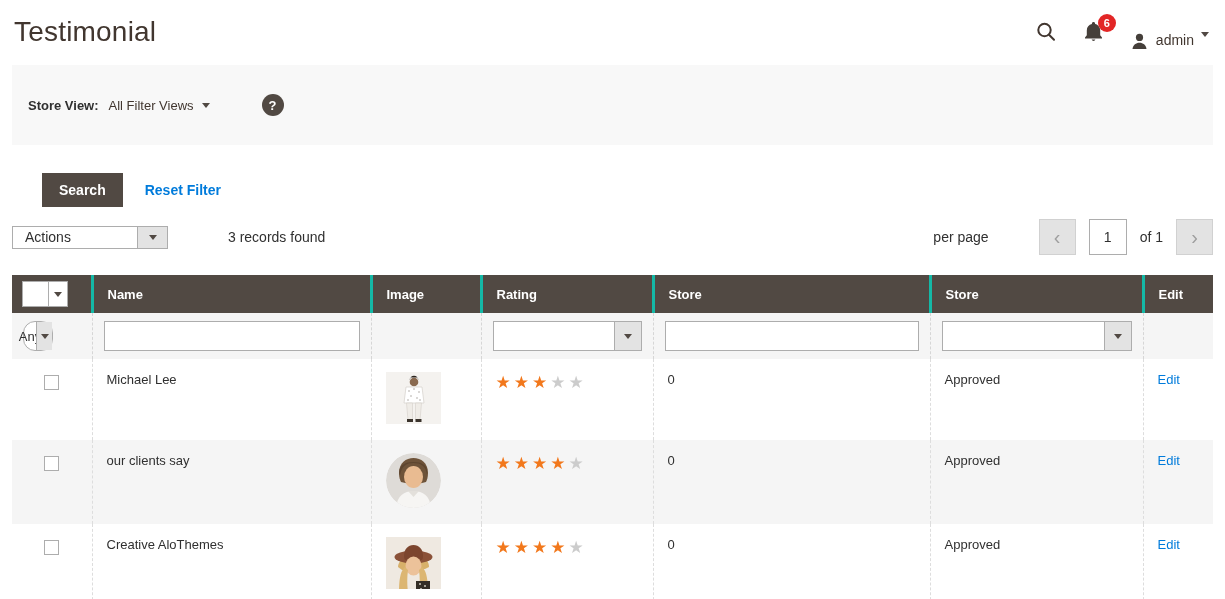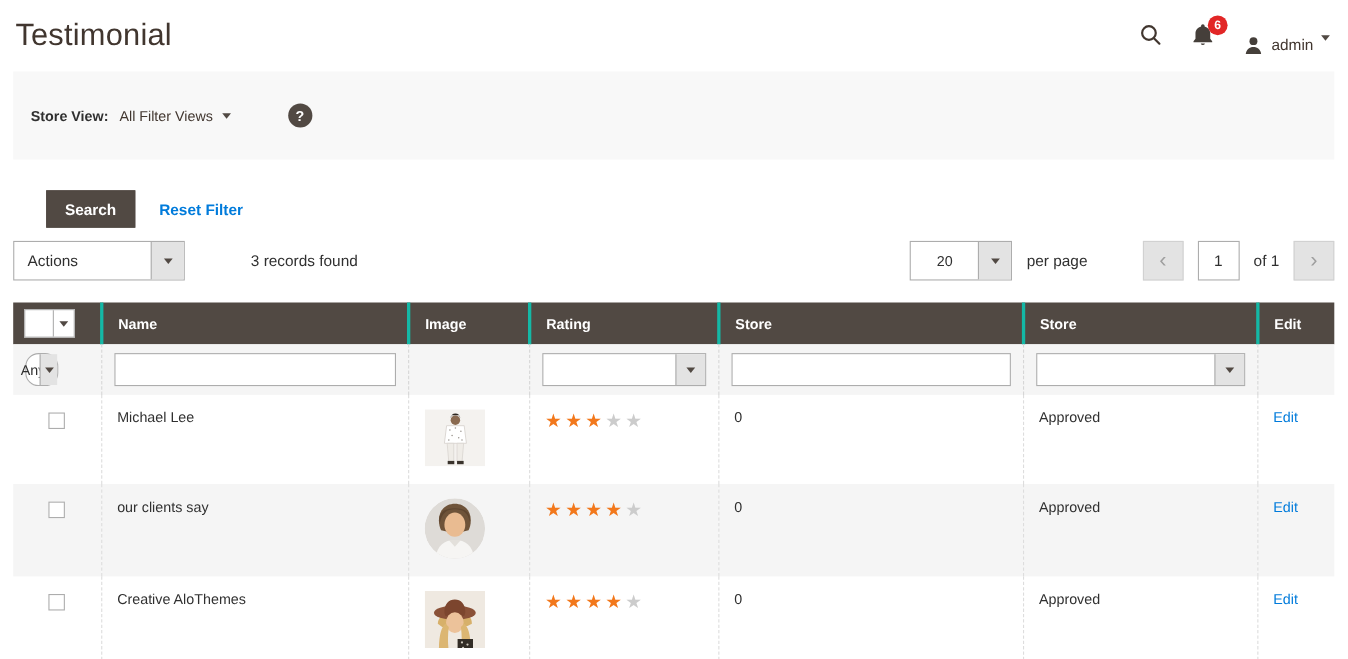--- a/index.html
+++ b/index.html
@@ -66,21 +66,21 @@
   .select-box .sel-value{display:flex; align-items:center; justify-content:center; padding:0 10px; min-width:55px; font-size:13px;}
   .select-box .sel-caret{
     width:30px; background:#e3e3e3; border-left:1px solid var(--border-gray);
     display:flex; align-items:center; justify-content:center;
   }
   .gray-btn{
     background:#e3e3e3; border:1px solid var(--border-gray); color:#41362f; cursor:pointer;
     font-family:inherit; font-size:14px; font-weight:600; padding:7px 16px; height:33px;
   }
   .controls-row2{display:flex; align-items:center; margin:12px 12px 20px 12px;}
-  .actions-select{height:36px; width:156px;gap:45px;}
+  .actions-select{height:23px; width:156px;gap:45px;}
   .actions-select .sel-value{flex:1; justify-content:flex-start; padding-left:12px; font-size:14px;}
   .records-found{margin-left:60px; font-size:14px;}
   .pager{margin-left:auto; display:flex; align-items:center; gap:13px;}
   .perpage-select{height:36px; width:93px;}
   .perpage-select .sel-value{flex:1;}
   .page-arrow{
     width:37px; height:36px; background:#e3e3e3; border:1px solid #d1d1d1; color:#9e9e9e;
     font-size:20px; line-height:1; display:flex; align-items:center; justify-content:center; cursor:default;
   }
   .page-input{
@@ -178,26 +178,20 @@
 
 <div class="controls-row2">
   <div class="select-box actions-select">
     <span class="sel-value">Actions</span>
     <span class="sel-caret">
         <span class="caret"></span>
       </span>
   </div>
   <span class="records-found">3 records found</span>
   <div class="pager">
-    <div class="select-box perpage-select">
-      <span class="sel-value">20</span>
-      <span class="sel-caret">
-          <span class="caret"></span>
-        </span>
-    </div>
     <span class="label-text" style="font-size:14px;">per page</span>
     <span style="width:24px;"></span>
     <div class="page-arrow">‹</div>
     <input class="page-input" value="1" style="">
     <span class="label-text" style="font-size:14px;">of 1</span>
     <div class="page-arrow">›</div>
   </div>
 </div>
 
 <table class="grid">

